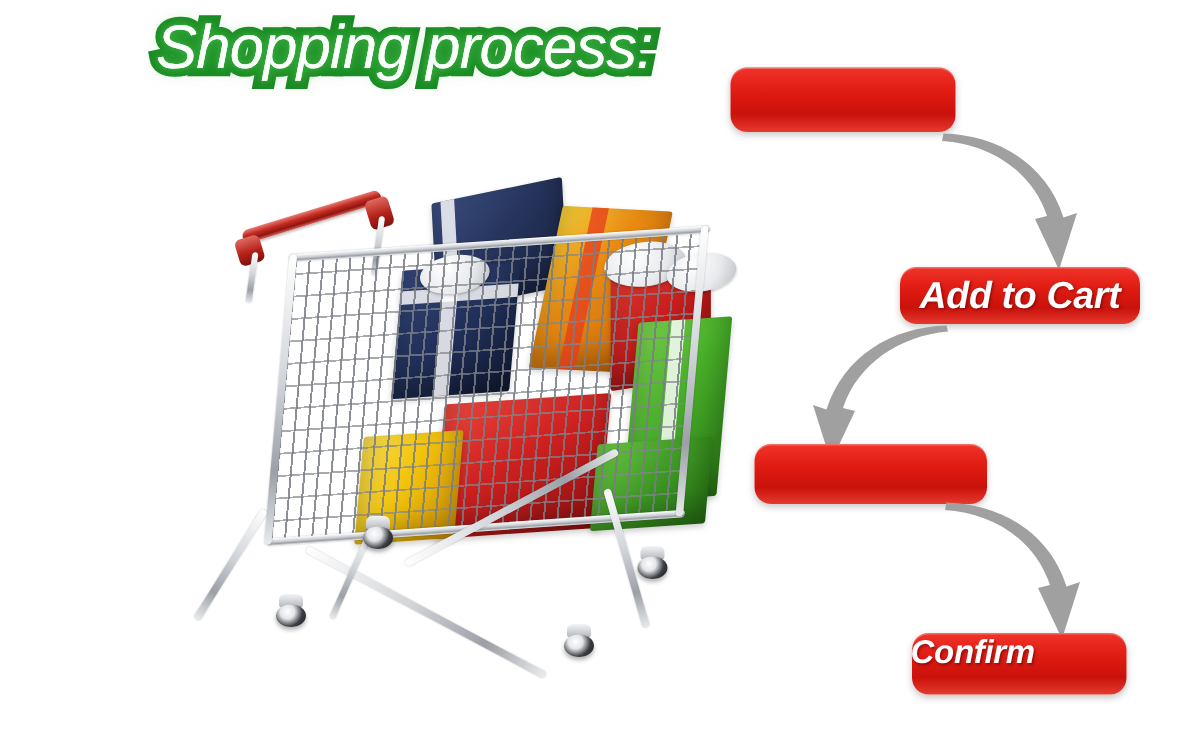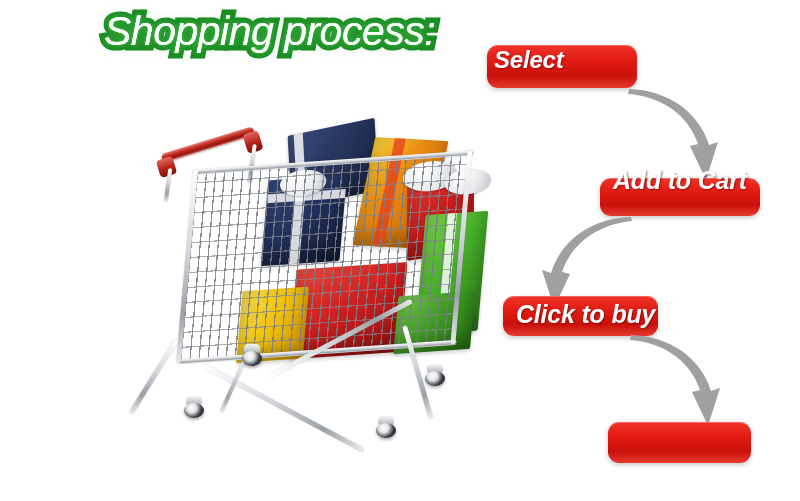--- a/index.html
+++ b/index.html
@@ -238,35 +238,34 @@
         <div class="hub"></div>
         <div class="tyre"></div>
       </div>
     <div class="caster" style="left:275px; top:236px;">
         <div class="hub"></div>
         <div class="tyre"></div>
       </div>
   </div>
 
   <div class="flow-box" style="left:487px; top:45px; width:150px; height:43px;"></div>
-  <div class="flow-label" style="left:494px; top:46px; font-size:24px;">Select</div>
 
   <svg class="arrow-svg" style="left:626px; top:88px;" width="110" height="96" viewBox="0 0 110 96">
     <path d="M2,6 C34,8 62,26 72,56 L64,58 L80,92 L92,54 L83,57 C72,22 40,2 3,1 Z" fill="#a0a0a0"></path>
   </svg>
 
   <div class="flow-box" style="left:600px; top:178px; width:160px; height:38px;"></div>
-  <div class="flow-label" style="left:613px; top:166px; font-size:25px;">Add to Cart</div>
+  <div class="flow-label" style="left:613px; top:183px; font-size:25px;">Add to Cart</div>
 
   <svg class="arrow-svg" style="left:528px; top:216px;" width="106" height="94" viewBox="0 0 106 94">
     <path d="M104,5 C72,8 44,26 34,56 L42,58 L26,92 L14,54 L23,57 C34,22 66,2 103,1 Z" fill="#a0a0a0"></path>
   </svg>
 
   <div class="flow-box" style="left:503px; top:296px; width:155px; height:40px;"></div>
-  <div class="flow-label" style="left:516px; top:300px; font-size:25px;">Click to buy</div>
 
   <svg class="arrow-svg" style="left:628px; top:334px;" width="110" height="96" viewBox="0 0 110 96">
     <path d="M2,6 C34,8 62,26 72,56 L64,58 L80,92 L92,54 L83,57 C72,22 40,2 3,1 Z" fill="#a0a0a0"></path>
   </svg>
 
   <div class="flow-box" style="left:608px; top:422px; width:143px; height:41px;"></div>
+  <div class="flow-label" style="left:607px; top:422px; font-size:22px;">Confirm</div>
 
 </div>
 
 </body></html>

